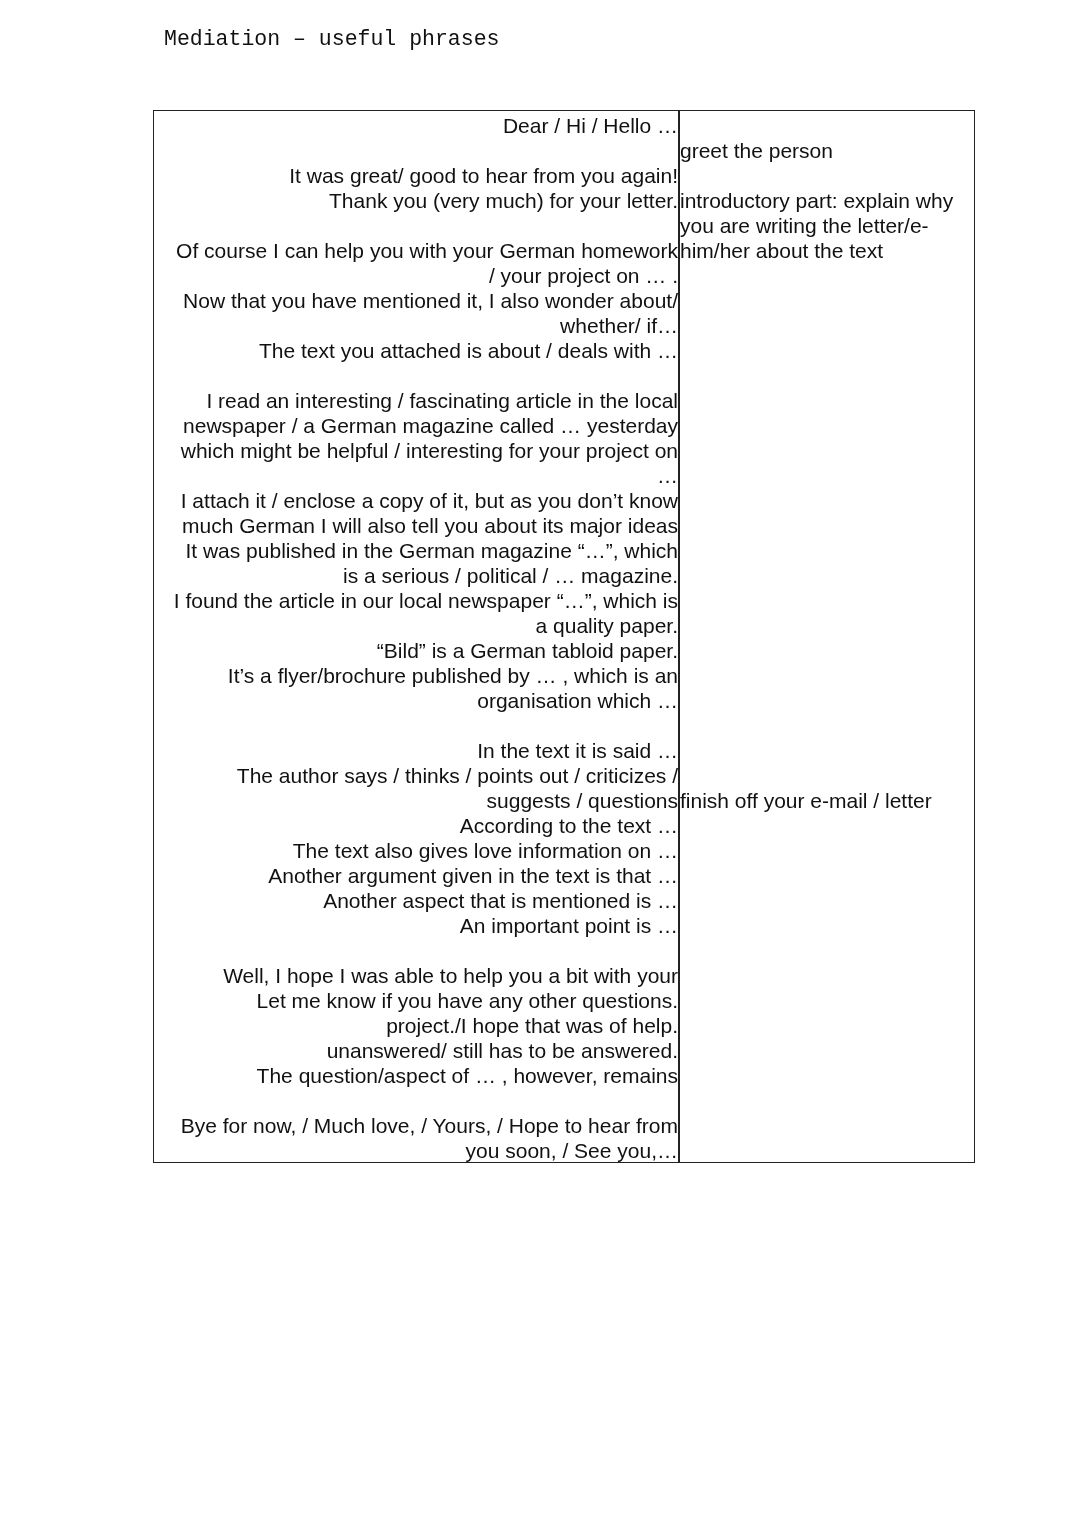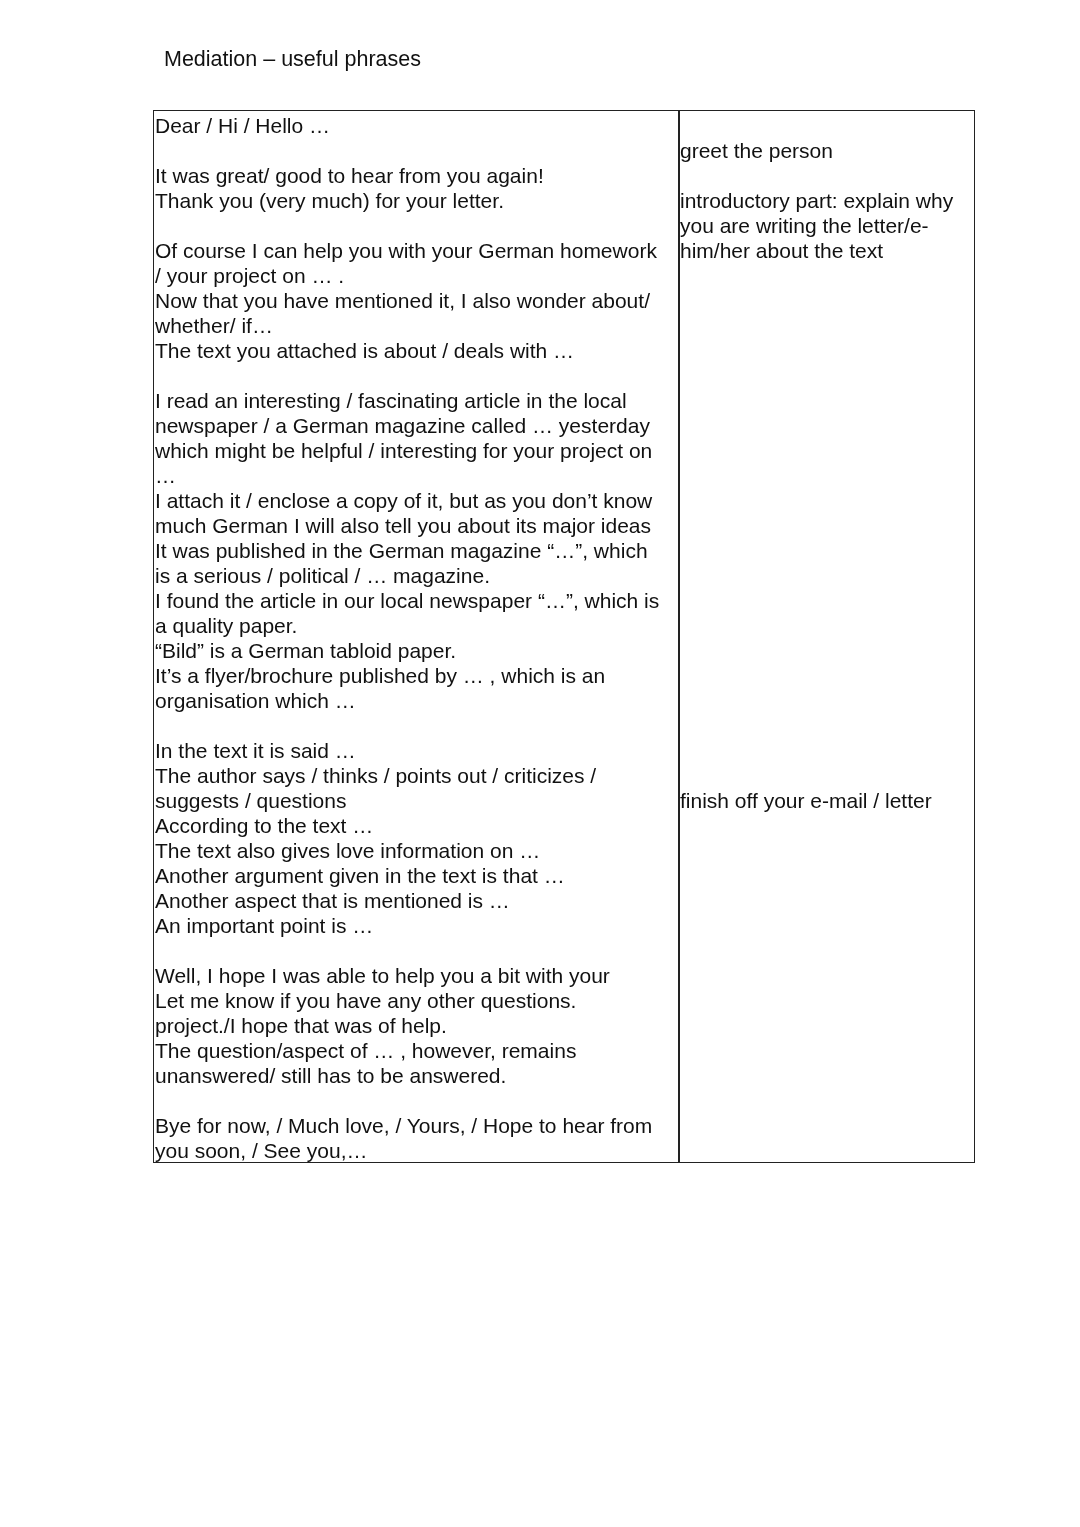--- a/index.html
+++ b/index.html
@@ -11,24 +11,25 @@
       width: 1080px;
       height: 1527px;
       position: relative;
       font-family: "Liberation Sans", sans-serif;
       color: #111111;
       overflow: hidden;
     }
     .page-title {
       position: absolute;
       left: 164px;
-      top: 44px;
+      top: 24px;
       font-size: 21.5px;
       line-height: 30px;
       white-space: nowrap;
+      font-family: Liberation Mono, monospace;
     }
     .table {
       position: absolute;
       left: 153px;
       top: 110px;
       width: 822px;
       height: 1053px;
       border: 1.5px solid #222222;
       box-sizing: border-box;
     }
@@ -40,20 +41,21 @@
       height: 100%;
       background: #222222;
     }
     .col {
       position: absolute;
       top: 2px;
     }
     .col-left {
       left: 0px;
       width: 524px;
+      text-align: right;
     }
     .col-right {
       left: 525px;
       width: 296px;
       margin-top: 25px;
     }
     .line {
       font-size: 21px;
       line-height: 25px;
       height: 25px;
@@ -114,22 +116,22 @@
       <div class="line">The text also gives love information on …</div>
       <div class="line">Another argument given in the text is that …</div>
       <div class="line">Another aspect that is mentioned is …</div>
       <div class="line">An important point is …</div>
     </div>
     <div class="gap"></div>
     <div>
       <div class="line">Well, I hope I was able to help you a bit with your</div>
       <div class="line">Let me know if you have any other questions.</div>
       <div class="line">project./I hope that was of help.</div>
+      <div class="line">unanswered/ still has to be answered.</div>
       <div class="line">The question/aspect of … , however, remains</div>
-      <div class="line">unanswered/ still has to be answered.</div>
     </div>
     <div class="gap"></div>
     <div>
       <div class="line">Bye for now, / Much love, / Yours, / Hope to hear from</div>
       <div class="line">you soon, / See you,…</div>
     </div>
   </div>
 
   <div class="col col-right">
     <div>

